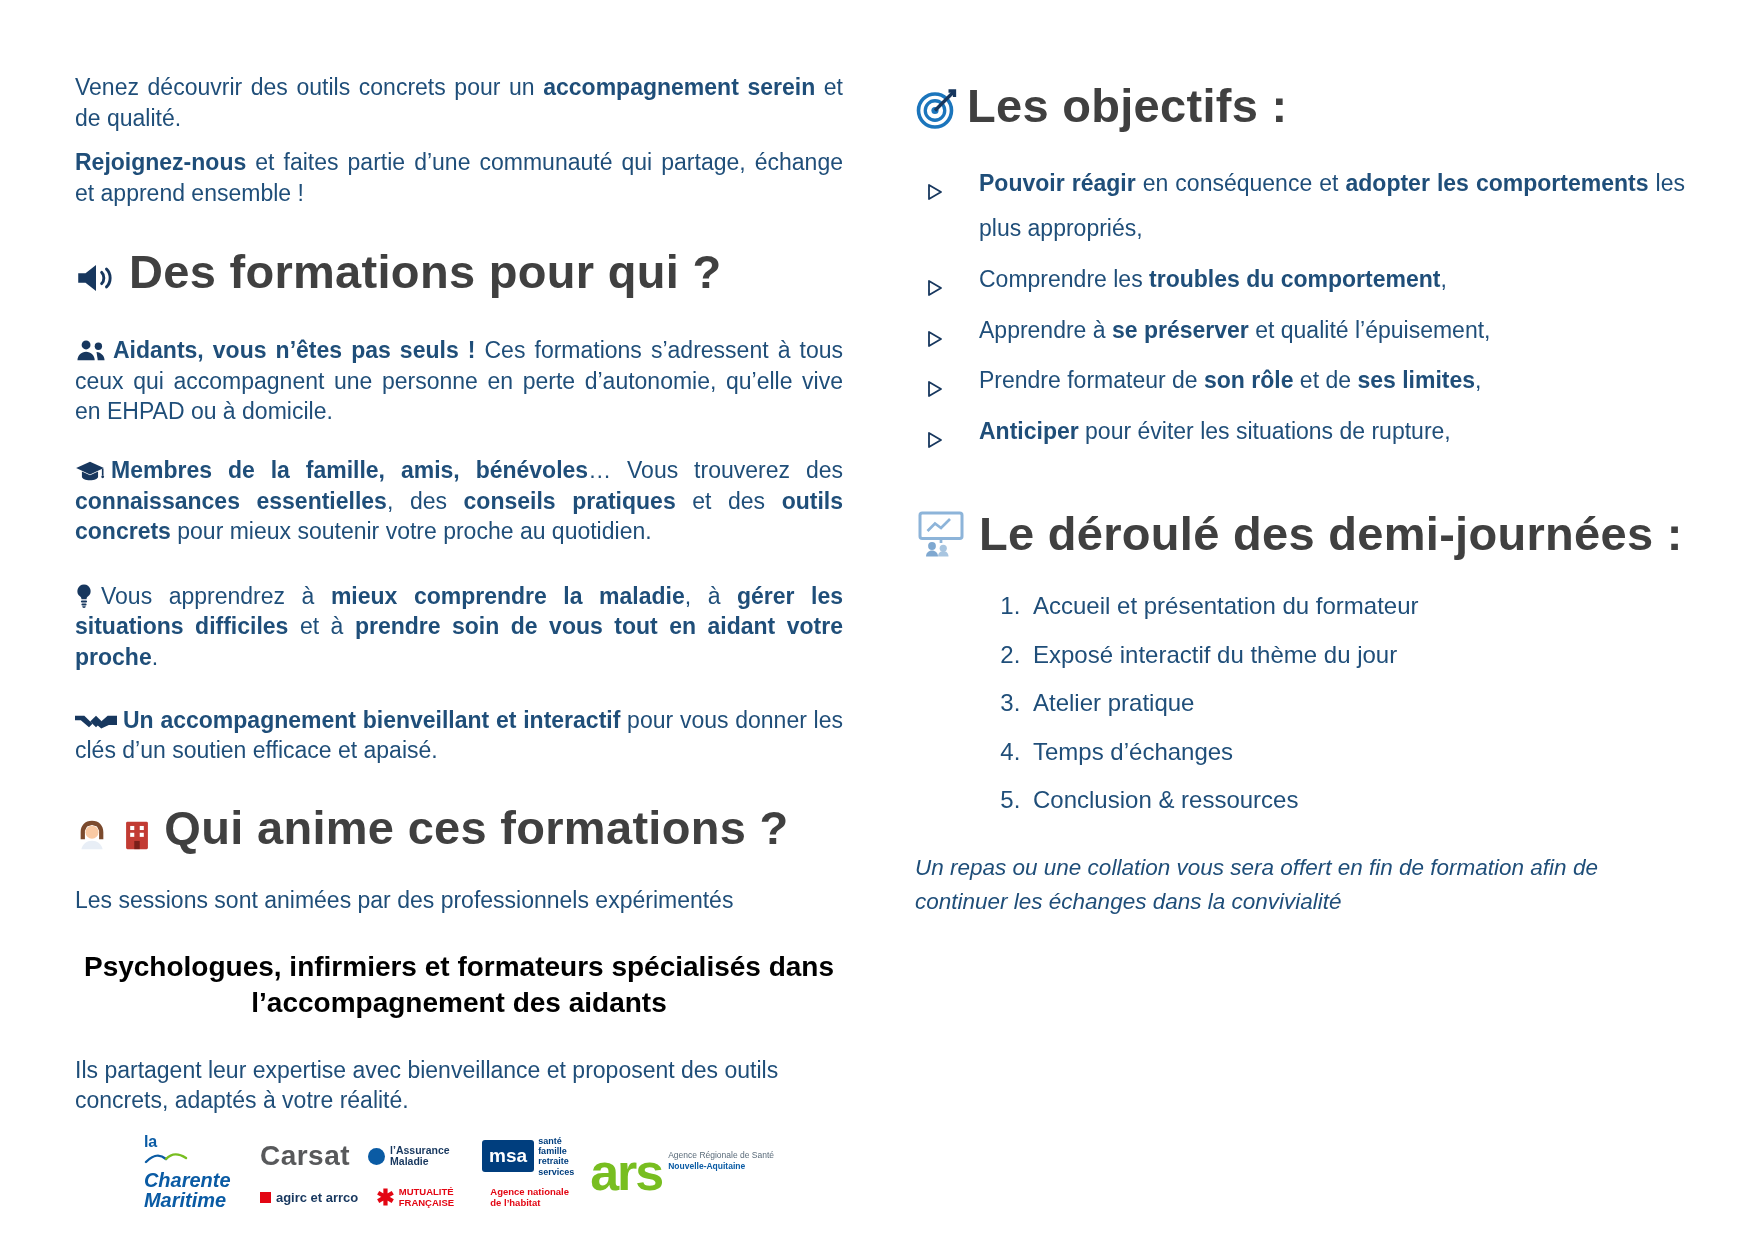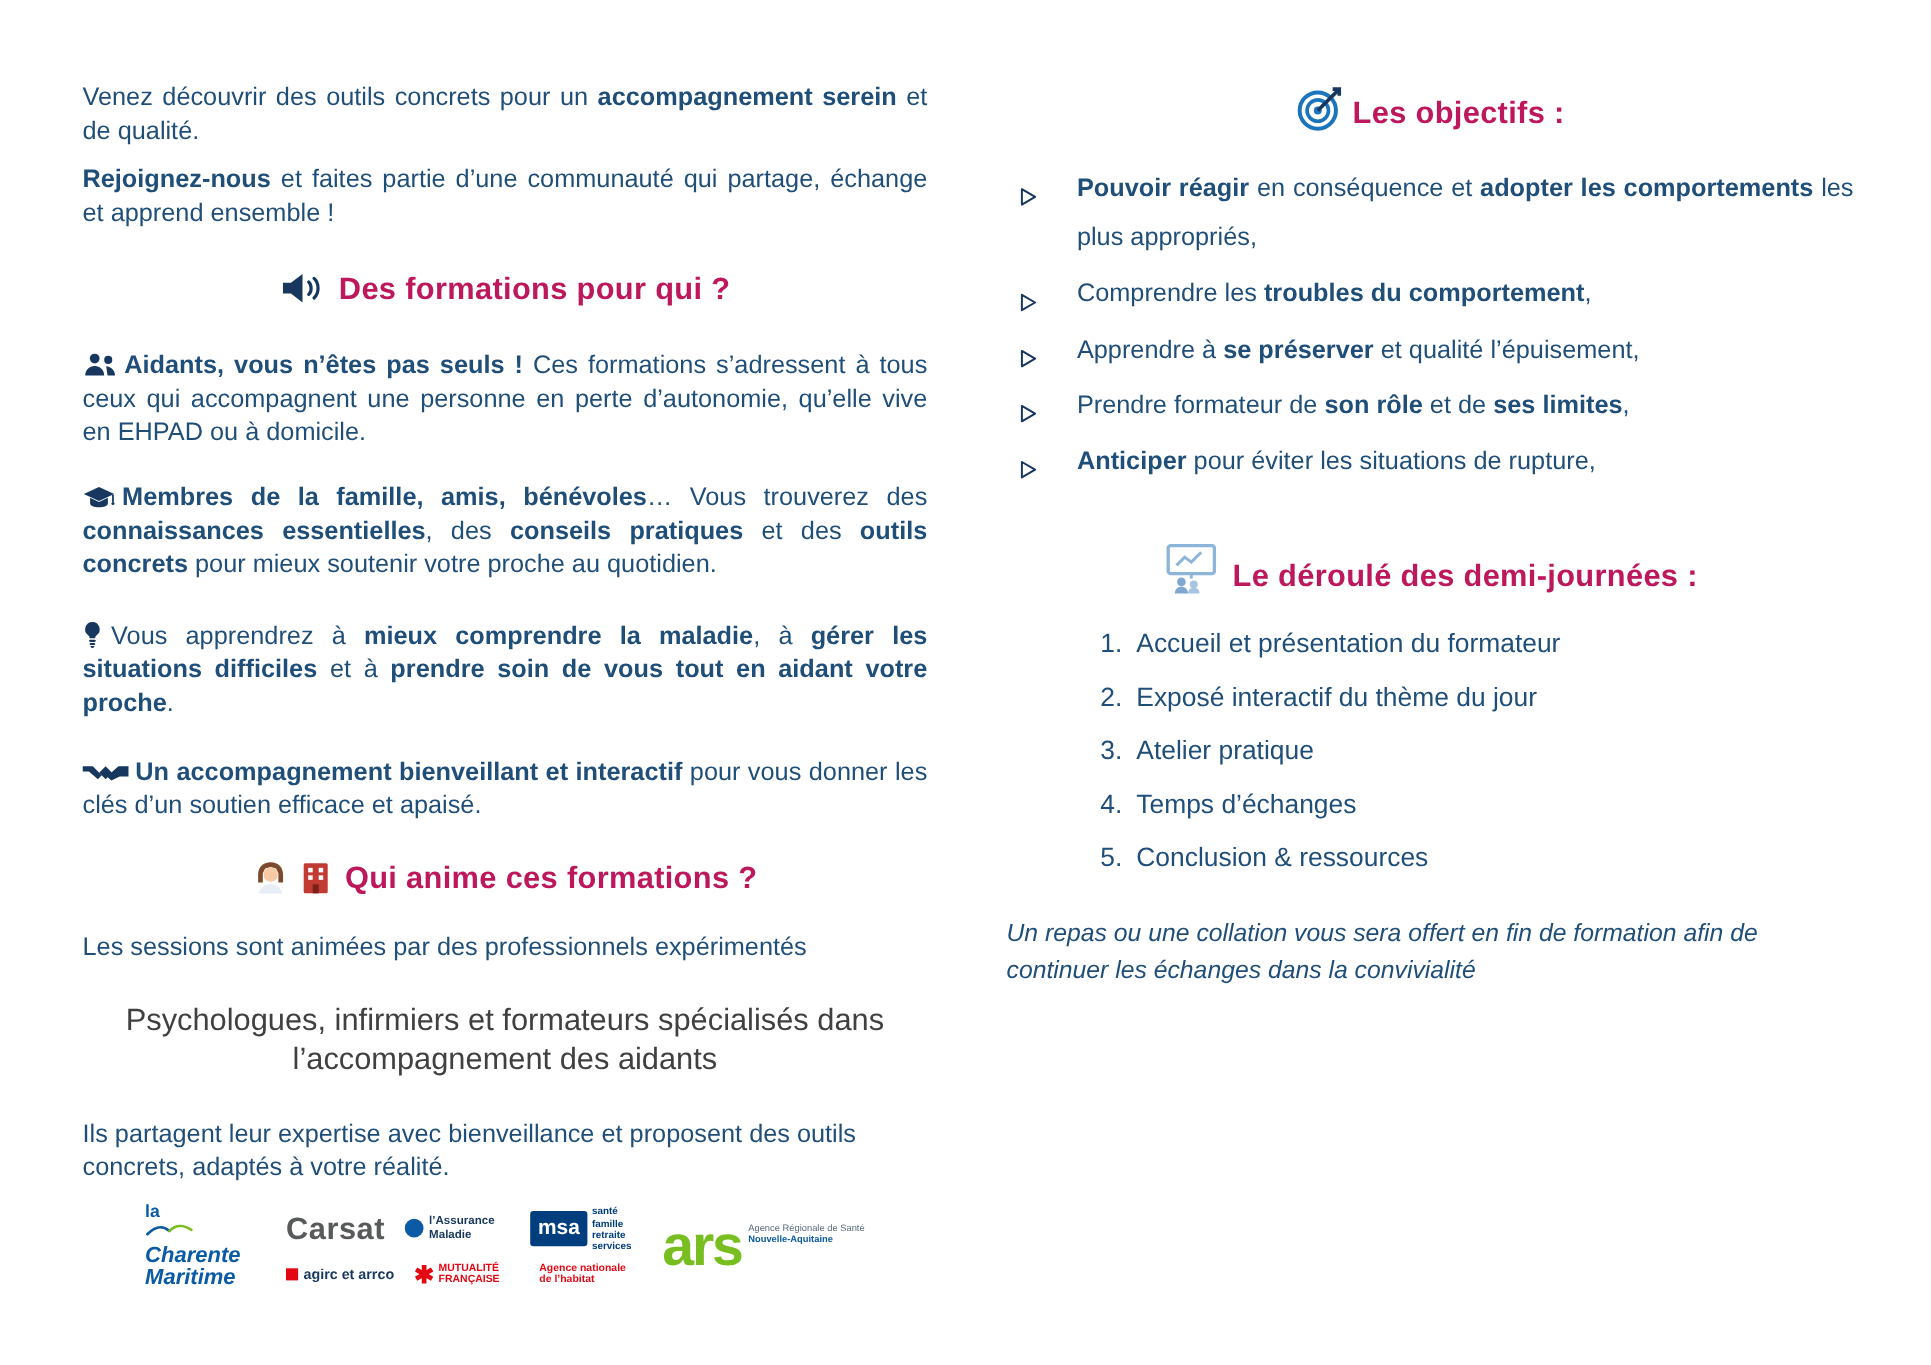--- a/index.html
+++ b/index.html
@@ -19,24 +19,24 @@
 
   .p {
     font-size: 23px;
     line-height: 1.33;
     text-align: justify;
     margin: 0 0 26px 0;
   }
   .b { font-weight: 700; }
 
   .h {
-    color: #be185d;
+    color: #404040;
     font-weight: 700;
-    font-size: 28px;
-    text-align: center;
+    font-size: 47px;
+    text-align: left;
     margin: 0;
     letter-spacing: 0.3px;
   }
   .h-formations { margin: 4px 0 36px; }
   .h-anime { margin: 4px 0 30px; }
   .h-objectifs { margin: 0 0 28px; }
   .h-deroule { margin: 52px 0 28px; }
 
   .inline-icon { display: inline-block; }
   .inline-icon svg { vertical-align: -5px; }
@@ -45,22 +45,22 @@
 
   .p-intro { margin-bottom: 14px; }
   .p-rejoignez { margin-bottom: 36px; }
   .p-aidants { margin-bottom: 28px; }
   .p-membres { margin-bottom: 34px; }
   .p-apprendrez { margin-bottom: 32px; }
   .p-accompagnement { margin-bottom: 34px; }
 
   .p-sessions { text-align: left; margin-bottom: 34px; }
   .p-pros {
-    color: #404040;
-    font-weight: 400;
+    color: #000000;
+    font-weight: 700;
     font-size: 28px;
     line-height: 1.28;
     text-align: center;
     margin: 0 0 34px 0;
   }
   .p-expertise { text-align: left; margin-bottom: 18px; }
 
   
   .obj-list { list-style: none; margin: 0; padding: 0; }
   .obj-item {
@@ -89,21 +89,21 @@
     margin-top: 34px;
     text-align: left;
   }
 
   
   .logos {
     margin-top: 16px;
     display: flex;
     justify-content: center;
     align-items: center;
-    gap: 16px;
+    gap: 4px;
   }
   .logo-charente { width: 112px; color: #0A5BA4; line-height: 1.02; }
   .ch-la   { font-size: 16px; font-weight: 700; }
   .ch-name { font-size: 20px; font-weight: 700; font-style: italic; }
   .logo-mid { display: flex; flex-direction: column; gap: 10px; }
   .logo-row { display: flex; align-items: center; gap: 18px; }
   .logo-carsat { color: #58595B; font-weight: 700; font-size: 28px; letter-spacing: 0.5px; }
   .logo-assurance { display: flex; align-items: center; gap: 5px; width: 96px; }
   .am-dot { width: 17px; height: 17px; border-radius: 50%; background: #0A5BA4; flex: 0 0 auto; }
   .am-text { font-size: 10.5px; font-weight: 700; color: #17375E; line-height: 1.1; }

